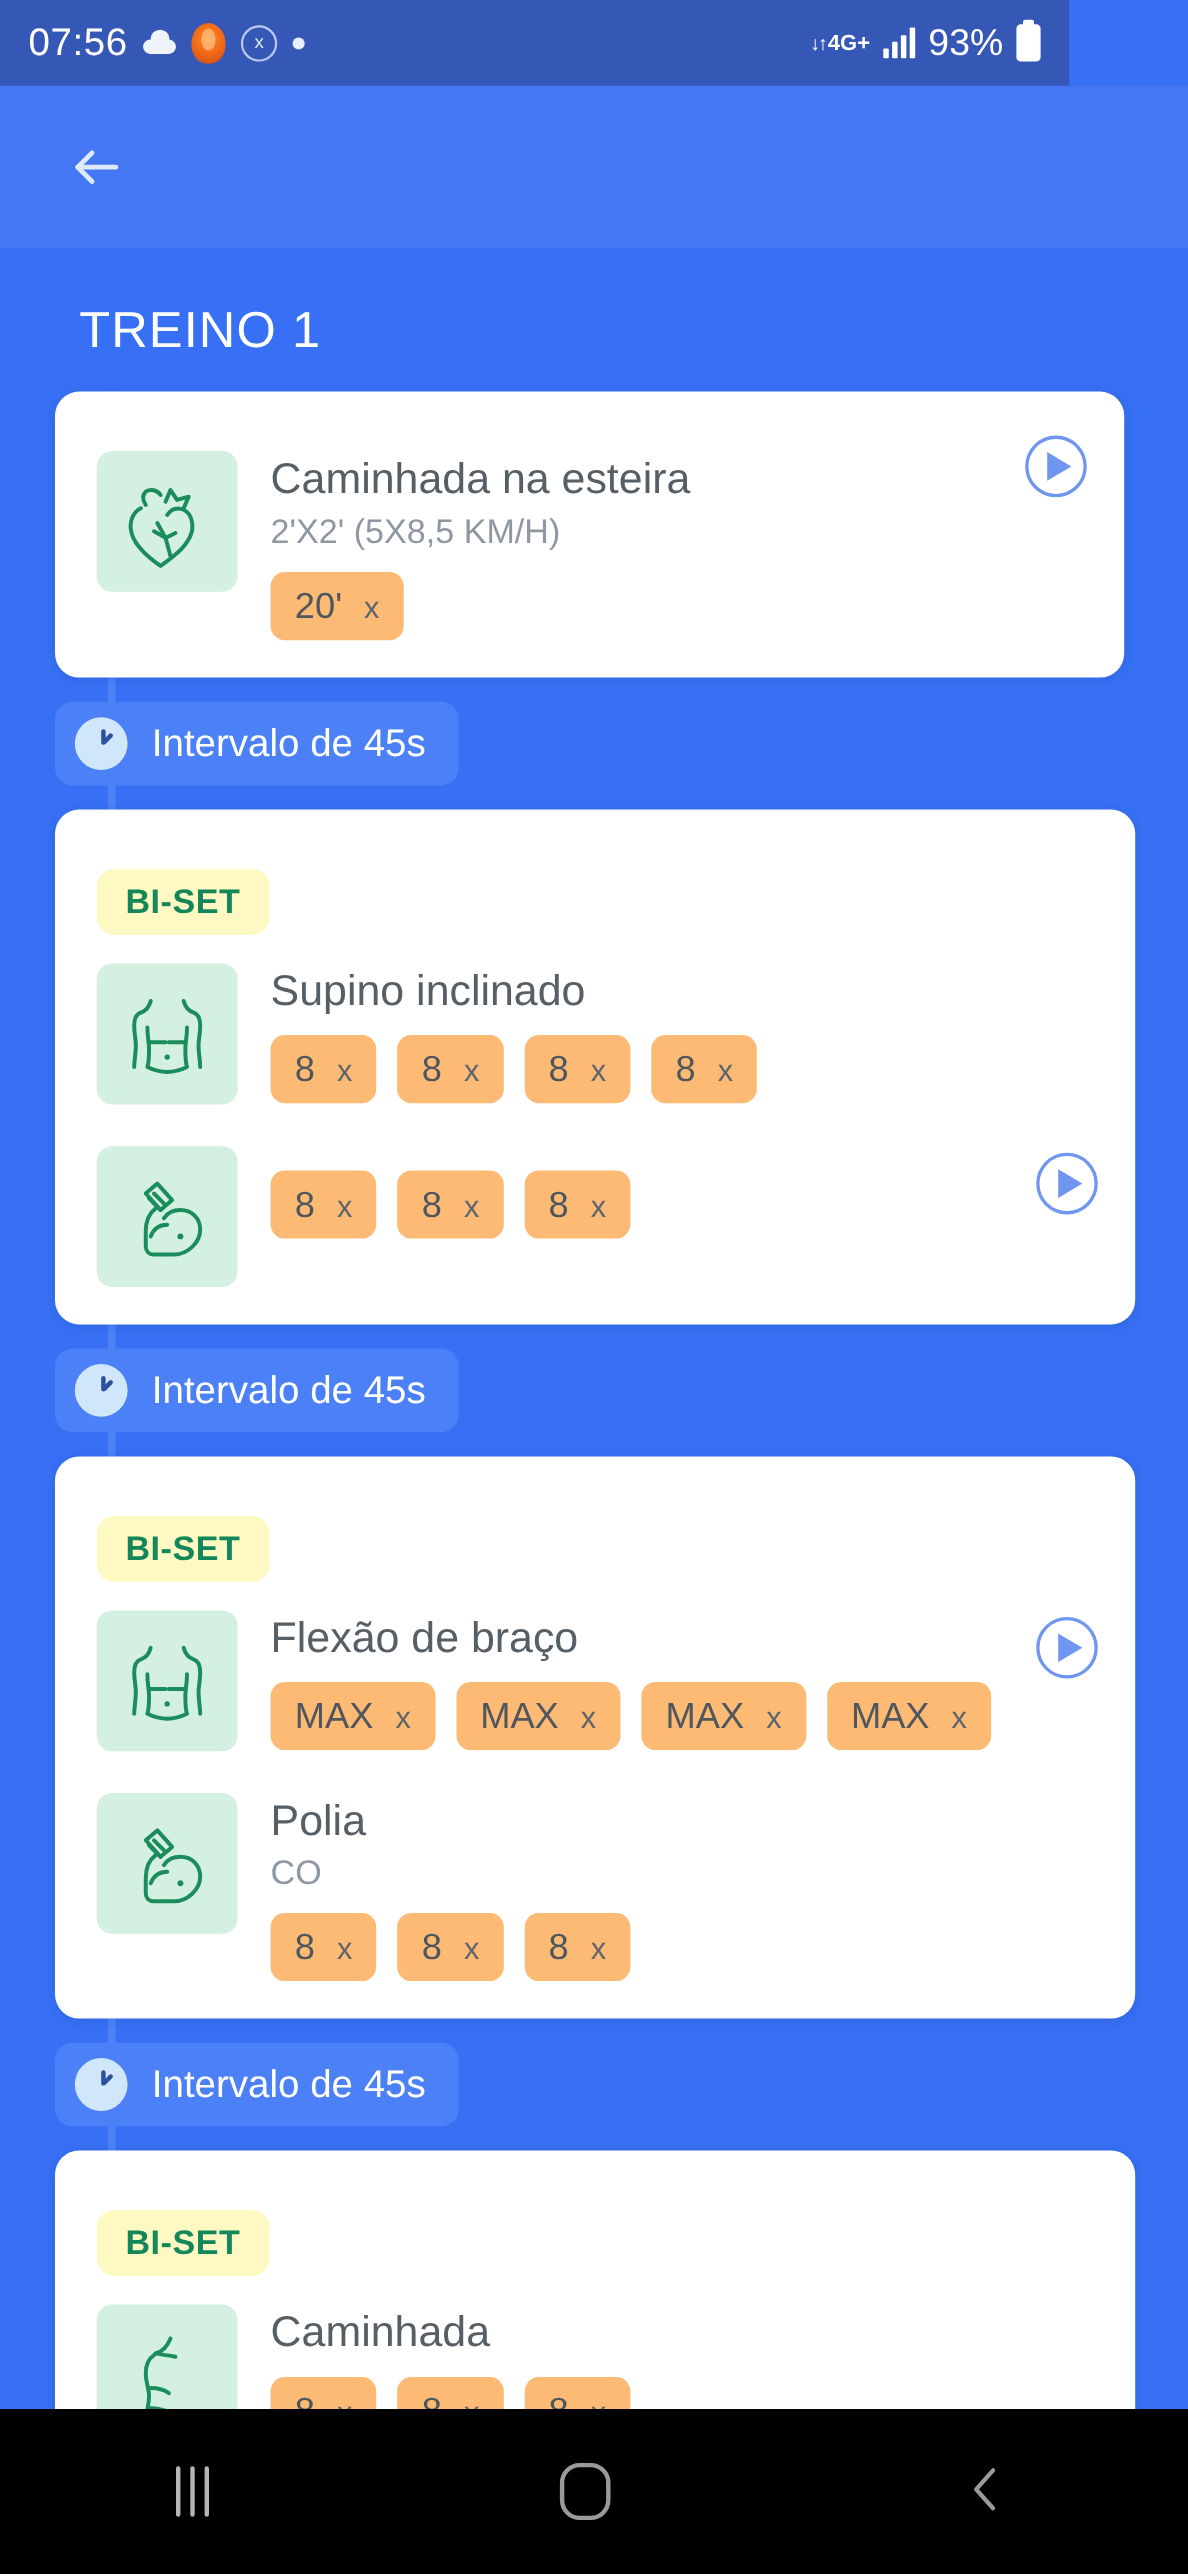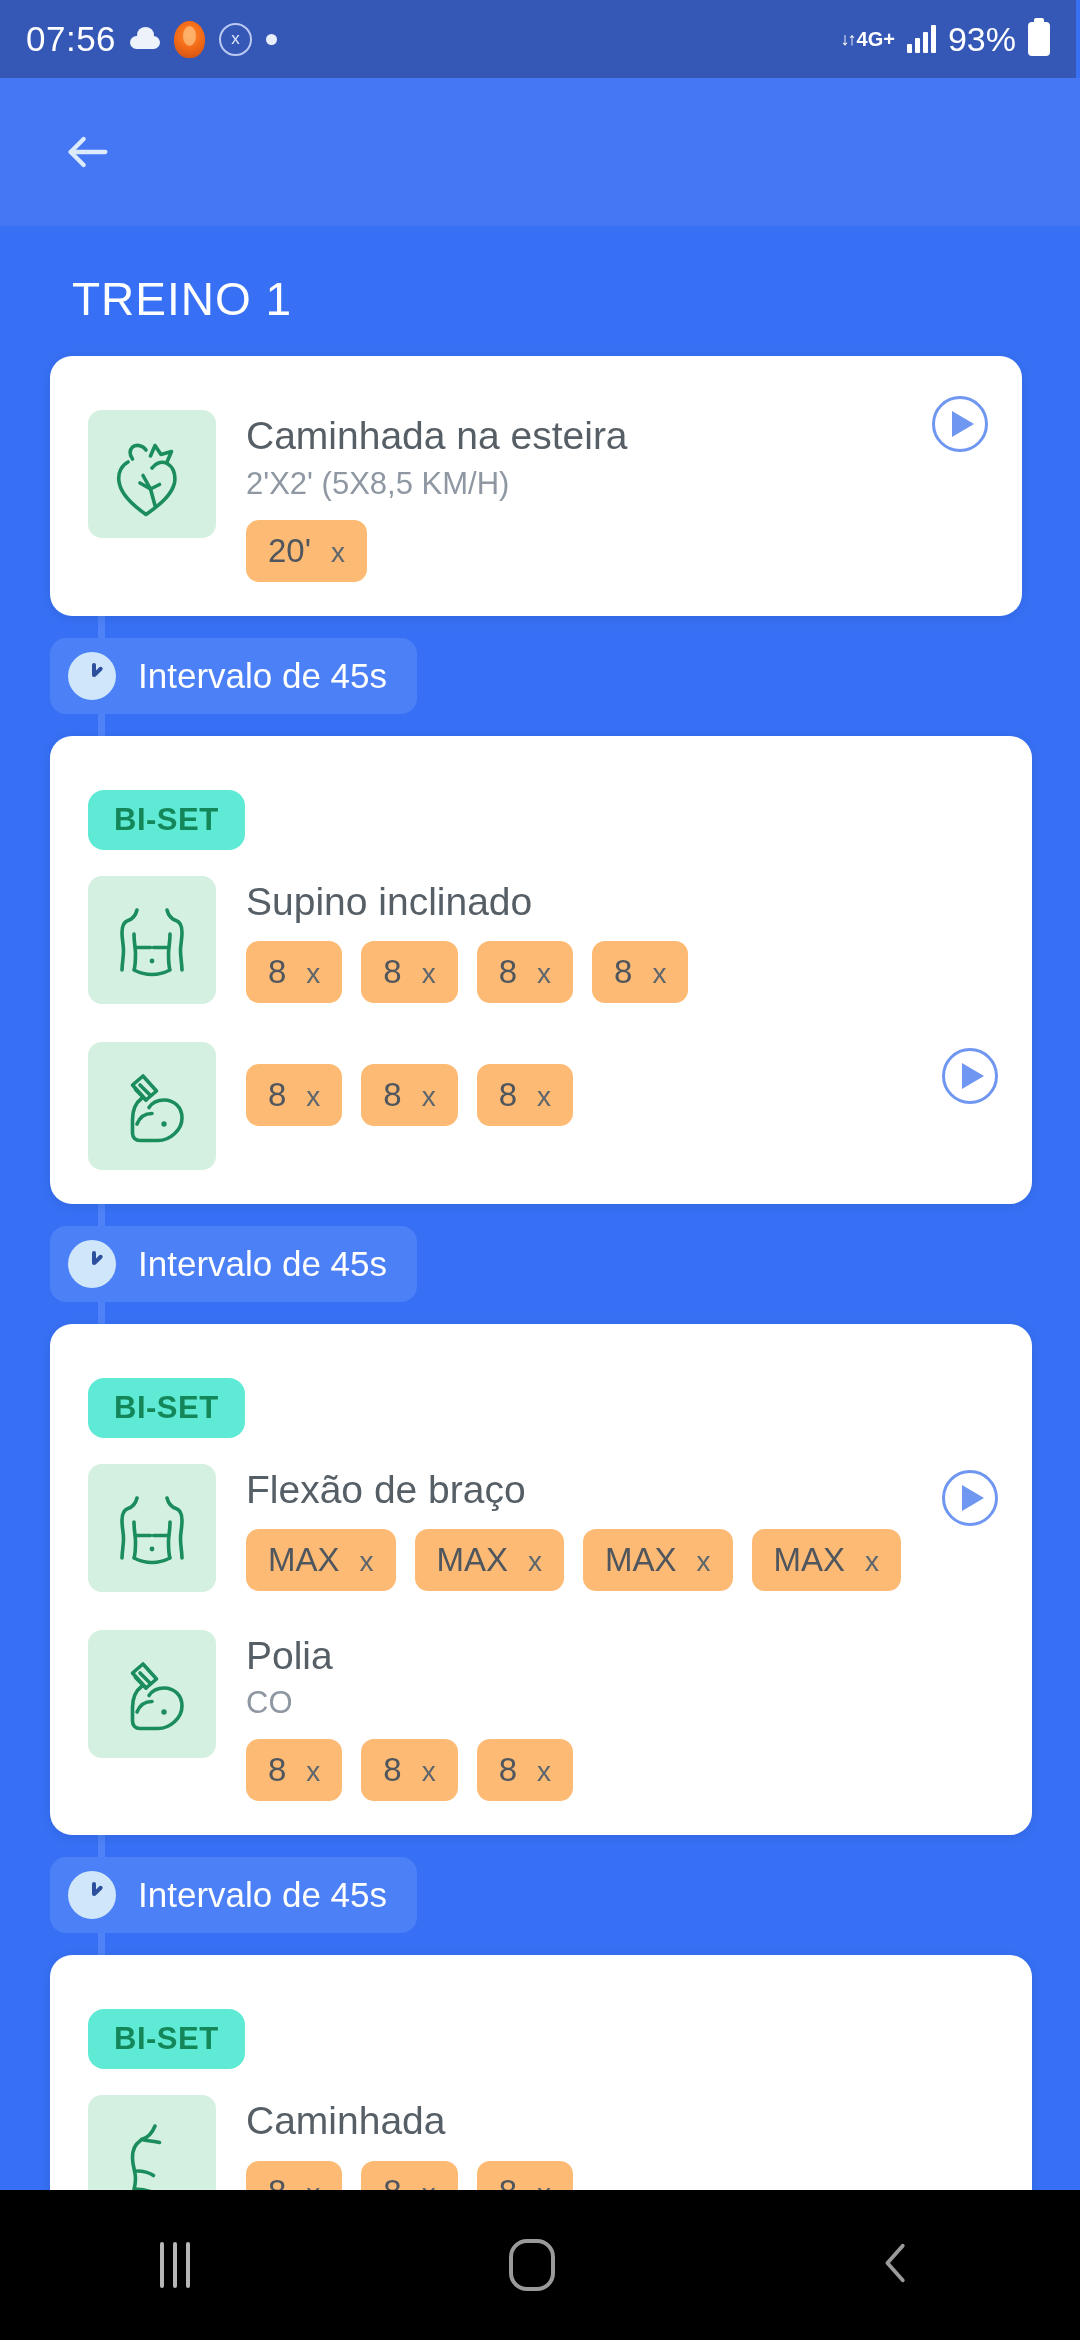--- a/index.html
+++ b/index.html
@@ -6,21 +6,21 @@
   html, body {
     width:1080px; height:2340px;
     background:#3770f4;
     font-family:"Liberation Sans", sans-serif;
     overflow:hidden;
   }
   .phone { position:relative; width:1080px; height:2340px; background:#3770f4; }
 
   
   .statusbar{
-    position:absolute; top:0; left:0; width:1076px; height:78px;
+    position:absolute; top:0; left:0; width:972px; height:78px;
     background:#3558b7; display:flex; align-items:center;
     padding:11px 26px; color:#ffffff;
   }
   .sb-left{ display:flex; align-items:center; gap:14px; }
   .sb-time{ font-size:35px; font-weight:400; letter-spacing:.5px; }
   .ic-cloud{ width:30px; height:20px; position:relative; }
   .ic-cloud:before{
     content:""; position:absolute; left:0; bottom:0; width:30px; height:13px;
     background:#eef2fb; border-radius:8px;
   }
@@ -91,21 +91,21 @@
   .card{
     position:relative; z-index:2;
     background:#ffffff; margin:0 48px 0 50px;
     border-radius:22px;
     box-shadow:0 2px 10px rgba(18,40,90,.12);
     padding:54px 34px 34px 38px;
   }
   .card.first{ margin-right:58px; }
 
   .badge-biset{
-    display:inline-block; background:#5eead4; color:#14875a;
+    display:inline-block; background:#fef9c3; color:#14875a;
     font-size:31px; font-weight:700; letter-spacing:.5px;
     padding:12px 26px; border-radius:16px; margin-bottom:26px;
   }
 
   .ex-row{ display:flex; align-items:flex-start; gap:30px; position:relative; }
   .ex-row + .ex-row{ margin-top:38px; }
 
   .ex-thumb{
     flex:0 0 auto; width:128px; height:128px;
     background:#d4f0e1; border-radius:14px;

